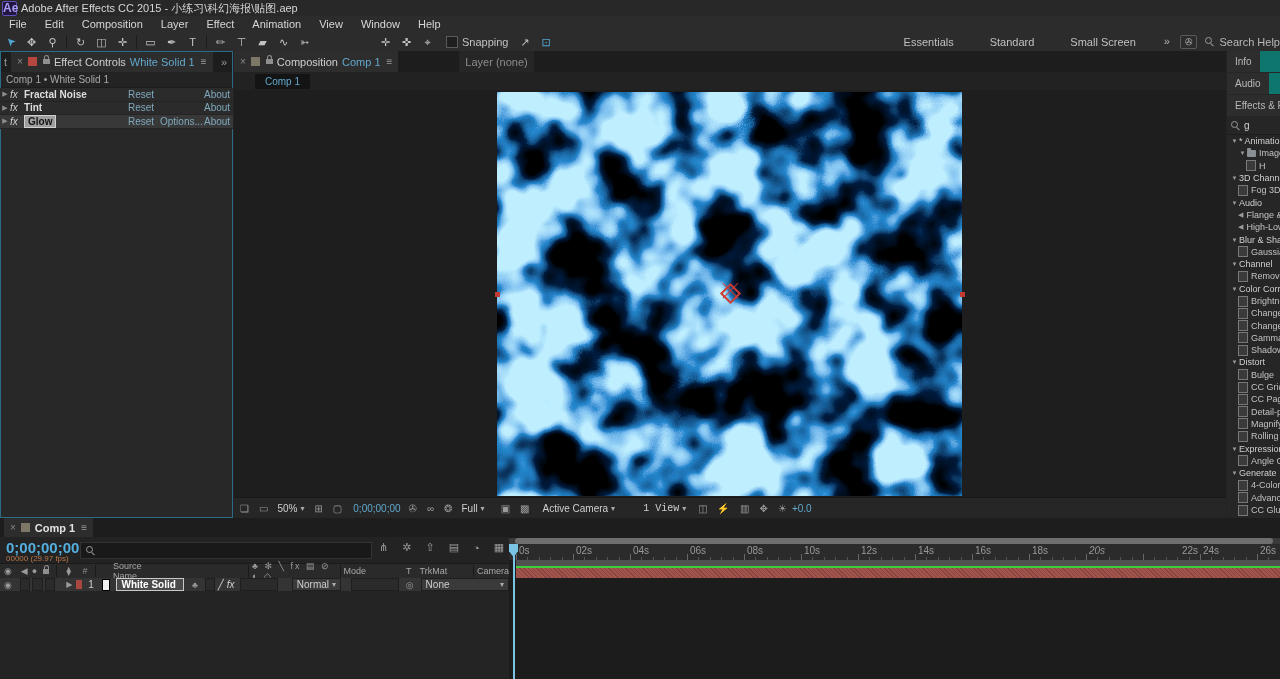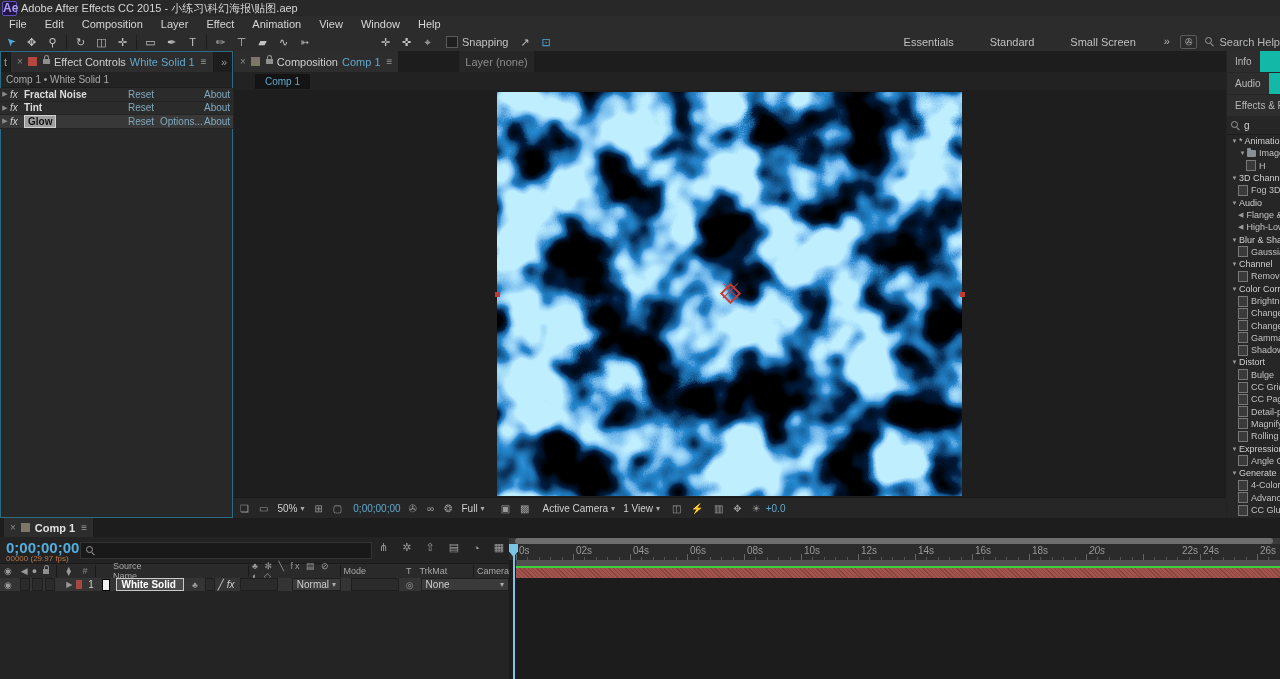--- a/index.html
+++ b/index.html
@@ -47,21 +47,21 @@
   #viewer{position:absolute;left:0;top:39px;width:992px;height:407px;background:#1e1e1e;overflow:hidden;}
   #compimg{position:absolute;left:263px;top:2px;width:465px;height:404px;}
   .hnd{position:absolute;width:5px;height:5px;background:#c23b32;}
   #anchor{position:absolute;left:489px;top:196px;width:11px;height:11px;border:2px solid #cf3a30;transform:rotate(45deg);background:rgba(0,0,0,0);}
   #anchor::before{content:"";position:absolute;left:-7px;top:3px;width:21px;height:1px;background:#cf3a30;}
   #anchor::after{content:"";position:absolute;left:3px;top:-7px;width:1px;height:21px;background:#cf3a30;}
   #comp-bottom{position:absolute;left:0;top:446px;width:992px;height:21px;background:#262626;border-top:1px solid #191919;display:flex;align-items:center;font-size:10px;}
   .bico{color:#9a9a9a;font-size:10px;margin:0 5px;}
   
   #right-panel{left:1227px;top:51px;width:53px;height:467px;background:#262626;overflow:hidden;}
-  .rtab{height:21px;background:#14b8a6;margin-bottom:1px;}
+  .rtab{height:21px;background:#0f766e;margin-bottom:1px;}
   .rtab>div{background:#2d2d2d;height:21px;line-height:21px;padding:0 8px;display:inline-block;color:#b8b8b8;font-size:10px;}
   #eps-search{height:17px;display:flex;align-items:center;background:#262626;border-bottom:1px solid #1c1c1c;padding-left:4px;}
   #eps-search .box{margin-left:4px;color:#cfcfcf;font-size:10px;}
   .trow{height:12.3px;display:flex;align-items:center;font-size:9px;white-space:nowrap;color:#c2c2c2;}
   .trow .tri{font-size:6px;color:#9a9a9a;width:9px;text-align:center;flex:none;}
   .folder{flex:none;width:9px;height:7px;background:#8a8f96;position:relative;border-radius:1px;margin-right:3px;}
   .folder::before{content:"";position:absolute;top:-2px;left:0;width:4px;height:2px;background:#8a8f96;border-radius:1px 1px 0 0;}
   .fxico{flex:none;width:8px;height:9px;border:1px solid #787878;background:#3a3a3a;margin-right:3px;}
   .audico{flex:none;color:#9a9a9a;font-size:7px;margin-right:3px;}
   
@@ -259,21 +259,21 @@
       <span class="cyan" style="margin-left:6px;">0;00;00;00</span>
       <span class="bico" style="margin-left:8px;">✇</span>
       <span class="bico">∞</span>
       <span class="bico">❂</span>
       <span style="color:#cfcfcf;margin-left:4px;">Full</span>
       <span class="caret">▾</span>
       <span class="bico" style="margin-left:16px;">▣</span>
       <span class="bico">▩</span>
       <span style="color:#cfcfcf;margin-left:8px;">Active Camera</span>
       <span class="caret">▾</span>
-      <span style="color:#cfcfcf;margin-left:8px;">1 View</span>
+      <span style="color:#cfcfcf;margin-left:28px;font-family:Liberation Mono, monospace;">1 View</span>
       <span class="caret">▾</span>
       <span class="bico" style="margin-left:12px;">◫</span>
       <span class="bico">⚡</span>
       <span class="bico">▥</span>
       <span class="bico">✥</span>
       <span class="bico">☀</span>
       <span class="cyan">+0.0</span>
     </div>
   </div>
 

